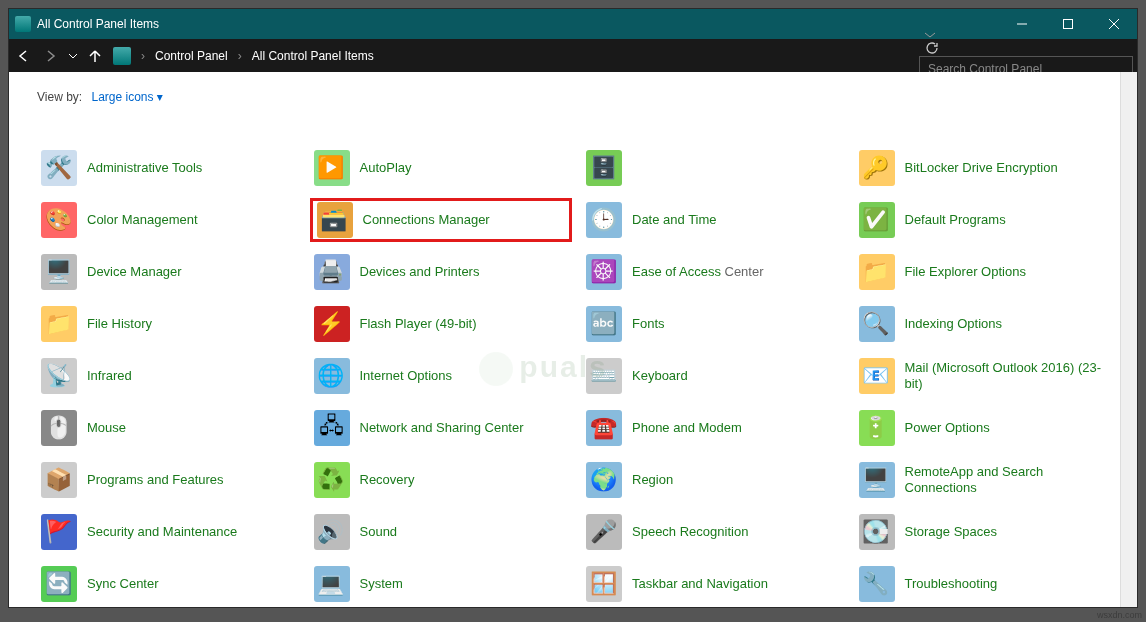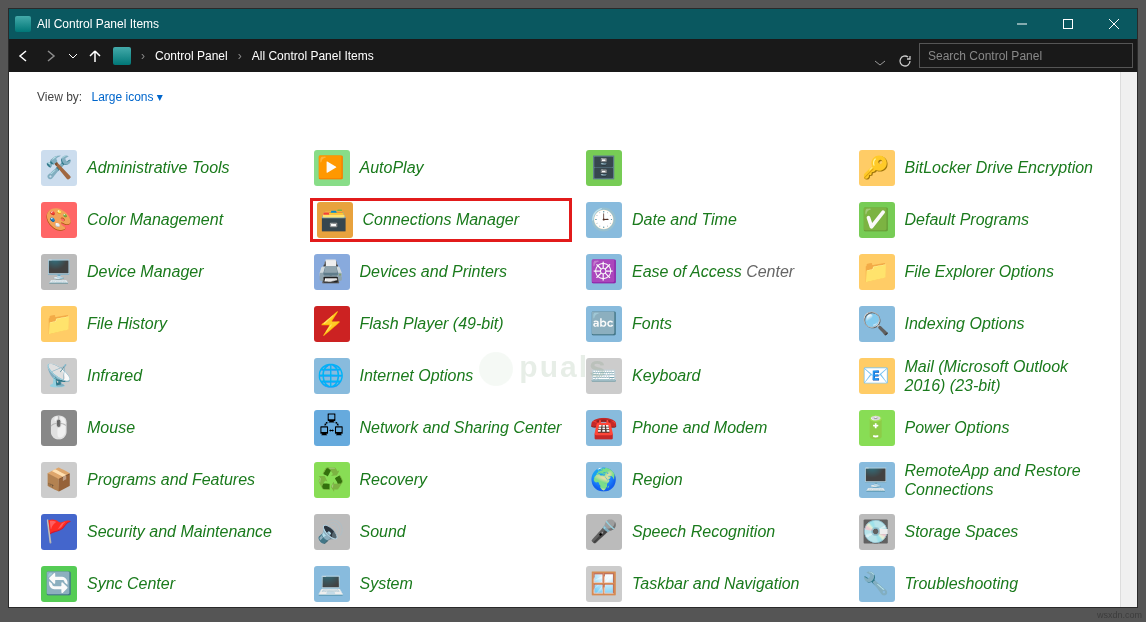--- a/index.html
+++ b/index.html
@@ -10,33 +10,33 @@
 .title-text{flex:1;}
 .sys-btn{width:46px;height:30px;display:flex;align-items:center;justify-content:center;color:#fff;cursor:pointer;}
 .sys-btn.close{background:transparent;}
 .navbar{height:33px;background:#191919;display:flex;align-items:center;color:#fff;font-size:12px;}
 .nav-btn{width:28px;height:33px;display:flex;align-items:center;justify-content:center;color:#fff;cursor:pointer;}
 .nav-btn.disabled{opacity:.5;}
 .breadcrumb{flex:1;display:flex;align-items:center;gap:2px;padding-left:4px;}
 .bc-icon{width:18px;height:18px;background:linear-gradient(#4aa,#077);border-radius:2px;margin-right:4px;}
 .bc-sep{color:#888;padding:0 4px;}
 .bc-item{color:#fff;padding:2px 4px;}
-.nav-right{display:flex;align-items:flex-end;gap:1px;padding-right:4px;}
+.nav-right{display:flex;align-items:flex-start;gap:1px;padding-right:4px;flex-direction:column;}
 .refresh-drop{display:flex;align-items:center;color:#999;padding:0 6px;}
 .search{width:214px;height:25px;background:#191919;border:1px solid #555;color:#888;font-size:12px;padding:0 8px;display:flex;align-items:center;}
 .content{flex:1;background:#fff;overflow:hidden;position:relative;}
 .header-row{display:flex;justify-content:space-between;align-items:center;padding:18px 34px 6px 28px;}
 .heading{color:#003399;font-size:14px;}
 .viewby{font-size:12px;color:#444;}
 .viewby .link{color:#0066cc;cursor:pointer;margin-left:6px;}
 .grid{display:grid;grid-template-columns:repeat(4,1fr);gap:8px 10px;padding:36px 20px 8px 28px;}
 .item{display:flex;align-items:center;gap:10px;height:44px;cursor:pointer;padding:2px 4px;}
 .item.hl{border:3px solid #e21b1b;padding:2px 4px;}
 .ic{width:36px;height:36px;flex-shrink:0;display:flex;align-items:center;justify-content:center;font-size:22px;border-radius:3px;}
-.lbl{color:#1a7a1c;font-size:16px;line-height:1.2;font-style:italic;}
+.lbl{color:#1a7a1c;font-size:13px;line-height:1.2;}
 .lbl .gray{color:#666;}
 .scrollbar{position:absolute;right:0;top:0;bottom:0;width:17px;background:#f0f0f0;border-left:1px solid #ddd;}
 .watermark{position:absolute;left:470px;top:278px;font-size:30px;font-weight:600;opacity:.12;color:#447744;letter-spacing:2px;pointer-events:none;}
 .watermark .orb{display:inline-block;width:34px;height:34px;border-radius:50%;background:#6a6;vertical-align:middle;margin-right:-4px;opacity:.5;}
 .footer{position:absolute;right:0;bottom:0;font-size:9px;color:rgba(0,0,0,.3);padding:2px 4px;}
 </style>
 </head>
 <body>
 
 <div class="window">
@@ -217,21 +217,21 @@
         <div class="item">
           <div class="ic" style="background: rgb(136, 221, 85);">♻️</div>
           <div class="lbl">Recovery</div>
         </div>
         <div class="item">
           <div class="ic" style="background: rgb(136, 187, 221);">🌍</div>
           <div class="lbl">Region</div>
         </div>
         <div class="item">
           <div class="ic" style="background: rgb(136, 187, 221);">🖥️</div>
-          <div class="lbl">RemoteApp and Restore Connections</div>
+          <div class="lbl">RemoteApp and Search Connections</div>
         </div>
         <div class="item">
           <div class="ic" style="background: rgb(68, 102, 204);">🚩</div>
           <div class="lbl">Security and Maintenance</div>
         </div>
         <div class="item">
           <div class="ic" style="background: rgb(187, 187, 187);">🔊</div>
           <div class="lbl">Sound</div>
         </div>
         <div class="item">

